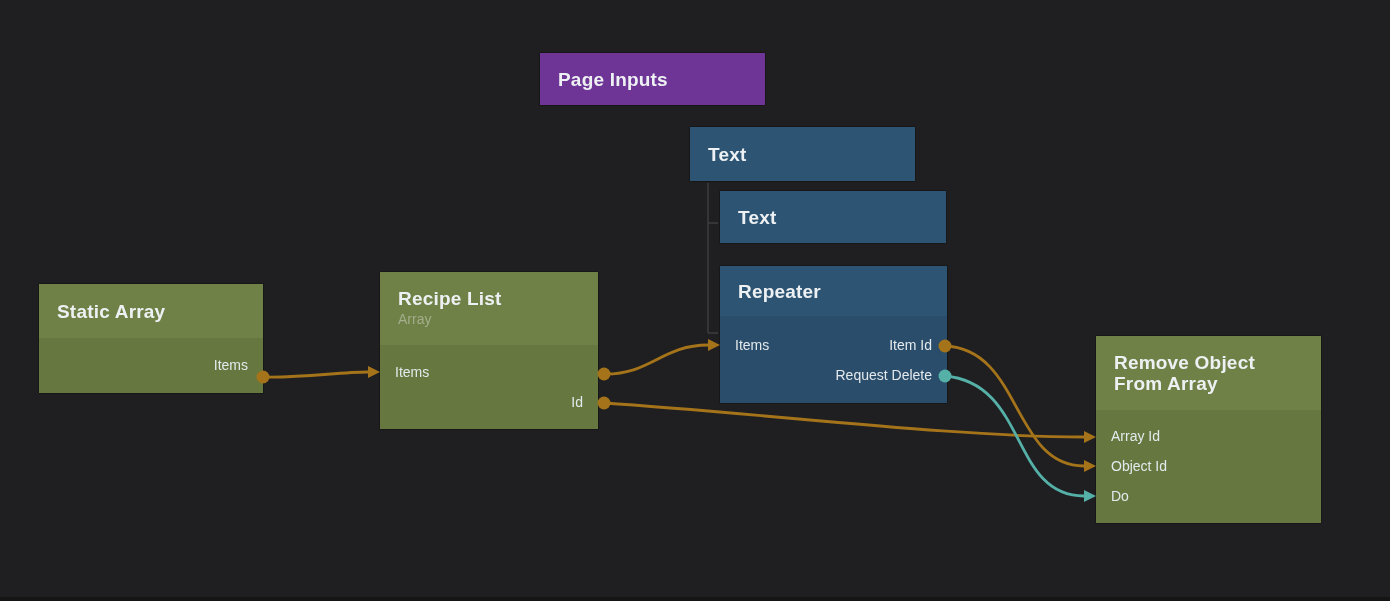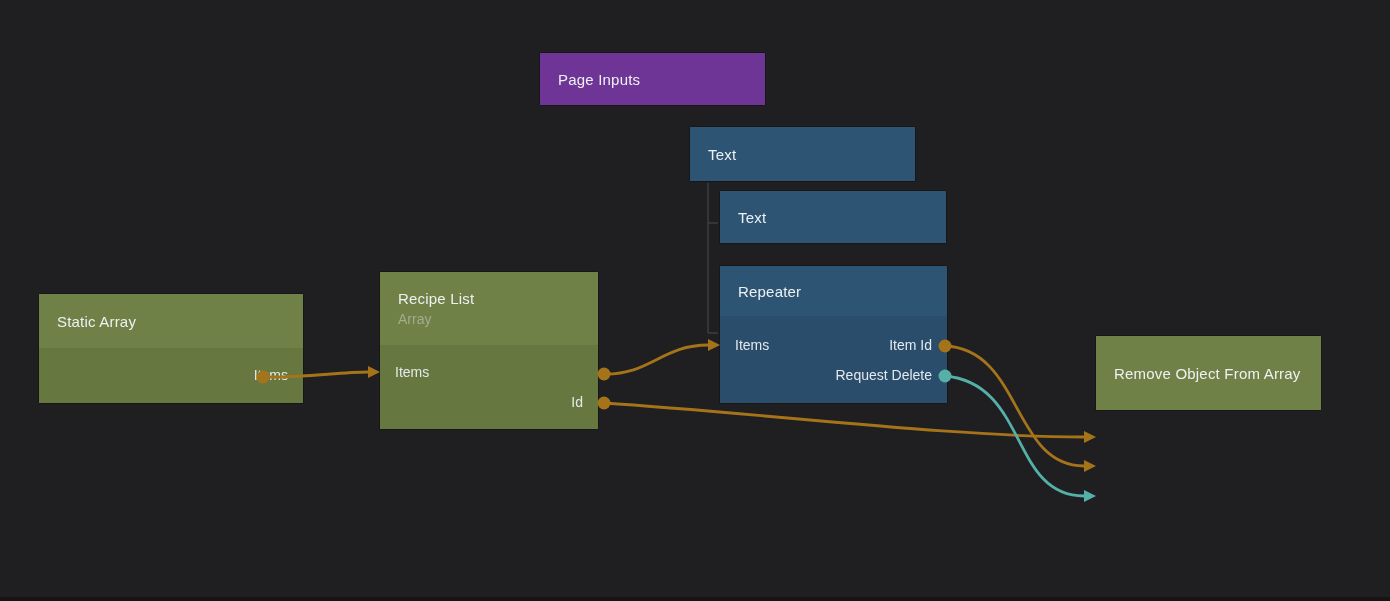--- a/index.html
+++ b/index.html
@@ -6,21 +6,21 @@
   body{
     width:1390px;height:601px;overflow:hidden;position:relative;
     background:var(--background,#1f1f21);
     font-family:"Liberation Sans",sans-serif;
     -webkit-font-smoothing:antialiased;
   }
   #canvas{position:absolute;inset:0;}
   .node{position:absolute;border-radius:1px;box-shadow:0 0 0 1px rgba(0,0,0,.25);}
   .node .hdr{display:flex;flex-direction:column;justify-content:center;
     padding:0 18px;box-sizing:border-box;}
-  .title{font-size:15px;font-weight:400;color:var(--title-text,#eef1f3);
+  .title{font-size:19px;font-weight:700;color:var(--title-text,#eef1f3);
     line-height:21px;letter-spacing:.2px;}
   .subtitle{font-size:14px;font-weight:400;color:var(--subtitle-text,#a4ad8c);line-height:21px;}
   .purple .hdr{background:var(--node-purple,#6e3596);}
   .blue   .hdr{background:var(--node-blue-header,#2d5473);}
   .blue   .body{background:var(--node-blue-body,#294d6a);}
   .green  .hdr{background:var(--node-green-header,#6f8146);}
   .green  .body{background:var(--node-green-body,#66783f);}
   .body{box-sizing:border-box;}
   .port-row{height:30px;display:flex;align-items:center;justify-content:space-between;
     padding:0 15px;font-size:14px;color:var(--port-text,#e4e9ed);}
@@ -59,21 +59,21 @@
       <div class="port-row">
         <span>Items</span>
         <span class="right">Item Id</span>
       </div>
       <div class="port-row">
         <span class="right">Request Delete</span>
       </div>
     </div>
   </div>
 
-  <div class="node green" style="left:39px;top:294px;width:264px;">
+  <div class="node green" style="left:39px;top:284px;width:224px;">
     <div class="hdr" style="height:54px">
       <div class="title">Static Array</div>
     </div>
     <div class="body" style="height:55px;padding-top:12px">
       <div class="port-row">
         <span class="right">Items</span>
       </div>
     </div>
   </div>
 
@@ -88,20 +88,31 @@
       </div>
       <div class="port-row">
         <span class="right">Id</span>
       </div>
     </div>
   </div>
 
   <div class="node green" style="left:1096px;top:336px;width:225px;">
     <div class="hdr" style="height:74px">
       <div class="title">Remove Object From Array</div>
+    </div>
+    <div class="body" style="height:113px;padding-top:11px">
+      <div class="port-row">
+        <span>Array Id</span>
+      </div>
+      <div class="port-row">
+        <span>Object Id</span>
+      </div>
+      <div class="port-row">
+        <span>Do</span>
+      </div>
     </div>
   </div>
 
   <svg class="wires" width="1390" height="601" viewBox="0 0 1390 601">
 
     <g fill="none" stroke-width="1.5" stroke="#3e3e3e">
       <path d="M708,183 L708,333"></path>
       <path d="M708,223 L718,223"></path>
       <path d="M708,333 L718,333"></path>
     </g>

